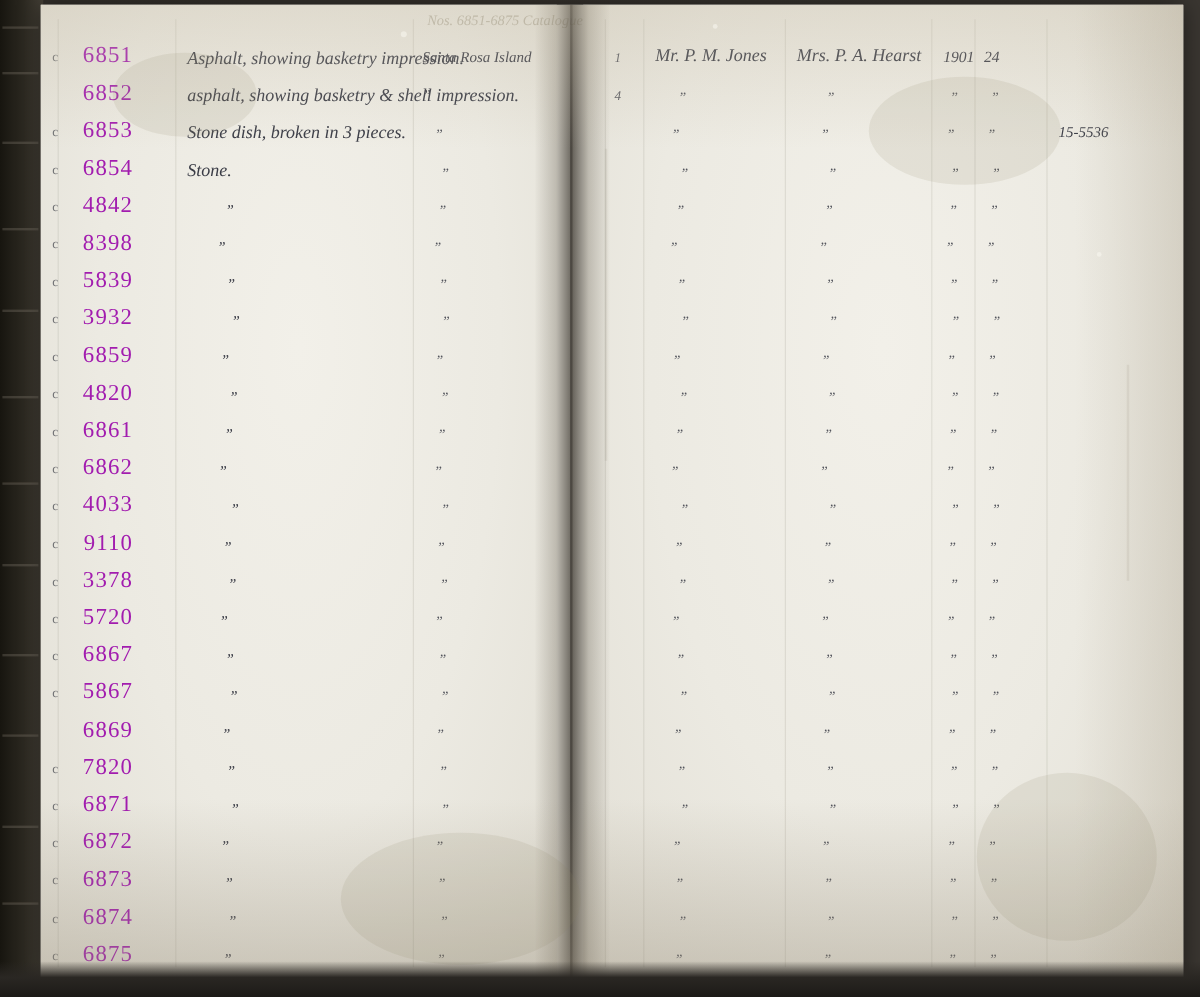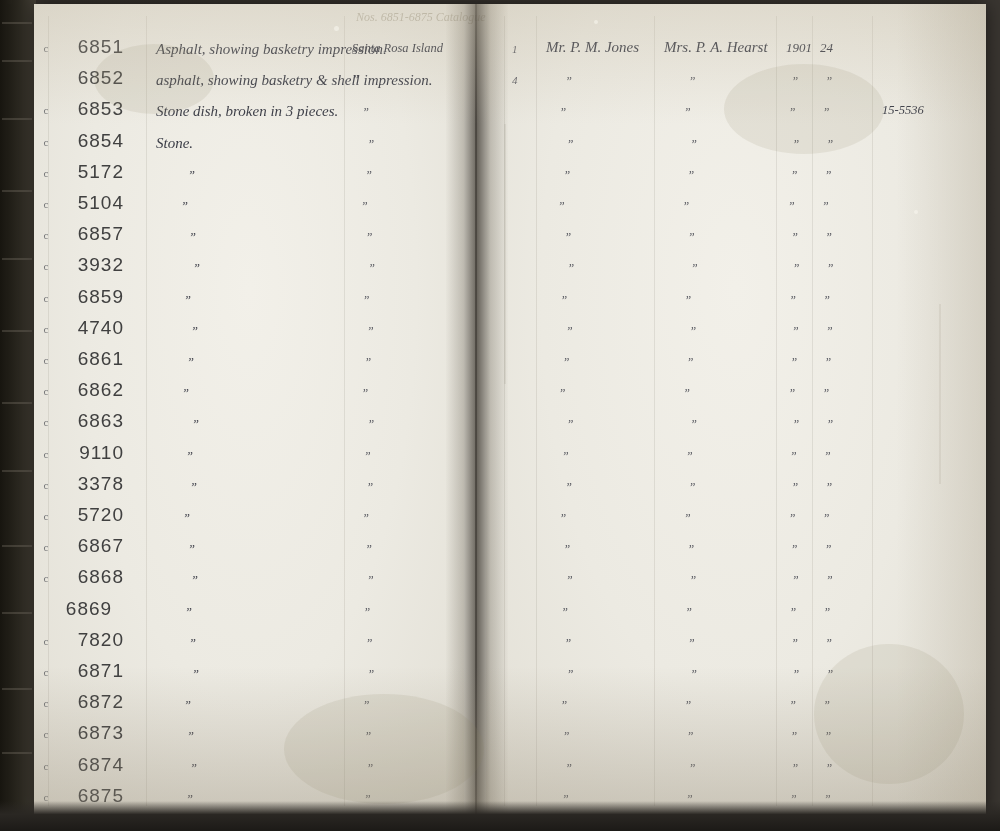--- a/index.html
+++ b/index.html
@@ -122,27 +122,27 @@
   }
   .row {
     position: absolute;
     left: 0;
     width: 952px;
     height: 31px;
   }
 
   .num {
     position: absolute;
-    left: 20px;
+    left: 7px;
     width: 70px;
     text-align: right;
-    font-family: Liberation Sans, sans-serif;
+    font-family: Liberation Serif, serif;
     font-size: 19px;
     letter-spacing: 1px;
-    color: #404040;
+    color: #a21caf;
   }
   .leftmark {
     position: absolute;
     left: 6px;
     width: 12px;
     text-align: center;
     font-family: "Liberation Serif", serif;
     font-size: 11px;
     color: #4a4c52;
     opacity: 0.75;
@@ -272,41 +272,41 @@
           <div class="num ink" style="top: 2px;">6854</div>
           <div class="script desc-b" style="top: 7px; left: 122px;">Stone.</div>
           <div class="script dittoD" style="top: 9px; left: 333.6px;">”</div>
           <div class="script dittoD" style="top: 9px; left: 532.8px;">”</div>
           <div class="script dittoD" style="top: 9px; left: 656.2px;">”</div>
           <div class="script dittoD" style="top: 9px; left: 758.4px;">”</div>
           <div class="script dittoD" style="top: 9px; left: 792.4px;">”</div>
         </div>
         <div class="row" style="top: 154.8px;">
           <div class="leftmark" style="top: 8px;">c</div>
-          <div class="num ink" style="top: 2px;">5172</div>
+          <div class="num ink" style="top: 2px;">4842</div>
           <div class="script desc" style="top: 9px; left: 154px;">”</div>
           <div class="script dittoD" style="top: 9px; left: 331.2px;">”</div>
           <div class="script dittoD" style="top: 9px; left: 529.6px;">”</div>
           <div class="script dittoD" style="top: 9px; left: 653.4px;">”</div>
           <div class="script dittoD" style="top: 9px; left: 756.8px;">”</div>
           <div class="script dittoD" style="top: 9px; left: 790.8px;">”</div>
         </div>
         <div class="row" style="top: 186px;">
           <div class="leftmark" style="top: 8px;">c</div>
-          <div class="num ink" style="top: 2px;">5104</div>
+          <div class="num ink" style="top: 2px;">8398</div>
           <div class="script desc" style="top: 9px; left: 147px;">”</div>
           <div class="script dittoD" style="top: 9px; left: 327px;">”</div>
           <div class="script dittoD" style="top: 9px; left: 524px;">”</div>
           <div class="script dittoD" style="top: 9px; left: 648.5px;">”</div>
           <div class="script dittoD" style="top: 9px; left: 754px;">”</div>
           <div class="script dittoD" style="top: 9px; left: 788px;">”</div>
         </div>
         <div class="row" style="top: 217.2px;">
           <div class="leftmark" style="top: 8px;">c</div>
-          <div class="num ink" style="top: 2px;">6857</div>
+          <div class="num ink" style="top: 2px;">5839</div>
           <div class="script desc" style="top: 9px; left: 155px;">”</div>
           <div class="script dittoD" style="top: 9px; left: 331.8px;">”</div>
           <div class="script dittoD" style="top: 9px; left: 530.4px;">”</div>
           <div class="script dittoD" style="top: 9px; left: 654.1px;">”</div>
           <div class="script dittoD" style="top: 9px; left: 757.2px;">”</div>
           <div class="script dittoD" style="top: 9px; left: 791.2px;">”</div>
         </div>
         <div class="row" style="top: 248.4px;">
           <div class="leftmark" style="top: 8px;">c</div>
           <div class="num ink" style="top: 2px;">3932</div>
@@ -322,21 +322,21 @@
           <div class="num ink" style="top: 2px;">6859</div>
           <div class="script desc" style="top: 9px; left: 150px;">”</div>
           <div class="script dittoD" style="top: 9px; left: 328.8px;">”</div>
           <div class="script dittoD" style="top: 9px; left: 526.4px;">”</div>
           <div class="script dittoD" style="top: 9px; left: 650.6px;">”</div>
           <div class="script dittoD" style="top: 9px; left: 755.2px;">”</div>
           <div class="script dittoD" style="top: 9px; left: 789.2px;">”</div>
         </div>
         <div class="row" style="top: 310.8px;">
           <div class="leftmark" style="top: 8px;">c</div>
-          <div class="num ink" style="top: 2px;">4740</div>
+          <div class="num ink" style="top: 2px;">4820</div>
           <div class="script desc" style="top: 9px; left: 157px;">”</div>
           <div class="script dittoD" style="top: 9px; left: 333px;">”</div>
           <div class="script dittoD" style="top: 9px; left: 532px;">”</div>
           <div class="script dittoD" style="top: 9px; left: 655.5px;">”</div>
           <div class="script dittoD" style="top: 9px; left: 758px;">”</div>
           <div class="script dittoD" style="top: 9px; left: 792px;">”</div>
         </div>
         <div class="row" style="top: 342px;">
           <div class="leftmark" style="top: 8px;">c</div>
           <div class="num ink" style="top: 2px;">6861</div>
@@ -352,21 +352,21 @@
           <div class="num ink" style="top: 2px;">6862</div>
           <div class="script desc" style="top: 9px; left: 148px;">”</div>
           <div class="script dittoD" style="top: 9px; left: 327.6px;">”</div>
           <div class="script dittoD" style="top: 9px; left: 524.8px;">”</div>
           <div class="script dittoD" style="top: 9px; left: 649.2px;">”</div>
           <div class="script dittoD" style="top: 9px; left: 754.4px;">”</div>
           <div class="script dittoD" style="top: 9px; left: 788.4px;">”</div>
         </div>
         <div class="row" style="top: 404.4px;">
           <div class="leftmark" style="top: 8px;">c</div>
-          <div class="num ink" style="top: 2px;">6863</div>
+          <div class="num ink" style="top: 2px;">4033</div>
           <div class="script desc" style="top: 9px; left: 158px;">”</div>
           <div class="script dittoD" style="top: 9px; left: 333.6px;">”</div>
           <div class="script dittoD" style="top: 9px; left: 532.8px;">”</div>
           <div class="script dittoD" style="top: 9px; left: 656.2px;">”</div>
           <div class="script dittoD" style="top: 9px; left: 758.4px;">”</div>
           <div class="script dittoD" style="top: 9px; left: 792.4px;">”</div>
         </div>
         <div class="row" style="top: 435.6px;">
           <div class="leftmark" style="top: 8px;">c</div>
           <div class="num ink" style="top: 2px;">9110</div>
@@ -402,30 +402,30 @@
           <div class="num ink" style="top: 2px;">6867</div>
           <div class="script desc" style="top: 9px; left: 154px;">”</div>
           <div class="script dittoD" style="top: 9px; left: 331.2px;">”</div>
           <div class="script dittoD" style="top: 9px; left: 529.6px;">”</div>
           <div class="script dittoD" style="top: 9px; left: 653.4px;">”</div>
           <div class="script dittoD" style="top: 9px; left: 756.8px;">”</div>
           <div class="script dittoD" style="top: 9px; left: 790.8px;">”</div>
         </div>
         <div class="row" style="top: 560.4px;">
           <div class="leftmark" style="top: 8px;">c</div>
-          <div class="num ink" style="top: 2px;">6868</div>
+          <div class="num ink" style="top: 2px;">5867</div>
           <div class="script desc" style="top: 9px; left: 157px;">”</div>
           <div class="script dittoD" style="top: 9px; left: 333px;">”</div>
           <div class="script dittoD" style="top: 9px; left: 532px;">”</div>
           <div class="script dittoD" style="top: 9px; left: 655.5px;">”</div>
           <div class="script dittoD" style="top: 9px; left: 758px;">”</div>
           <div class="script dittoD" style="top: 9px; left: 792px;">”</div>
         </div>
         <div class="row" style="top: 591.6px;">
-          <div class="num ink" style="top: 2px; text-align: center;">6869</div>
+          <div class="num ink" style="top: 2px;">6869</div>
           <div class="script desc" style="top: 9px; left: 151px;">”</div>
           <div class="script dittoD" style="top: 9px; left: 329.4px;">”</div>
           <div class="script dittoD" style="top: 9px; left: 527.2px;">”</div>
           <div class="script dittoD" style="top: 9px; left: 651.3px;">”</div>
           <div class="script dittoD" style="top: 9px; left: 755.6px;">”</div>
           <div class="script dittoD" style="top: 9px; left: 789.6px;">”</div>
         </div>
         <div class="row" style="top: 622.8px;">
           <div class="leftmark" style="top: 8px;">c</div>
           <div class="num ink" style="top: 2px;">7820</div>

